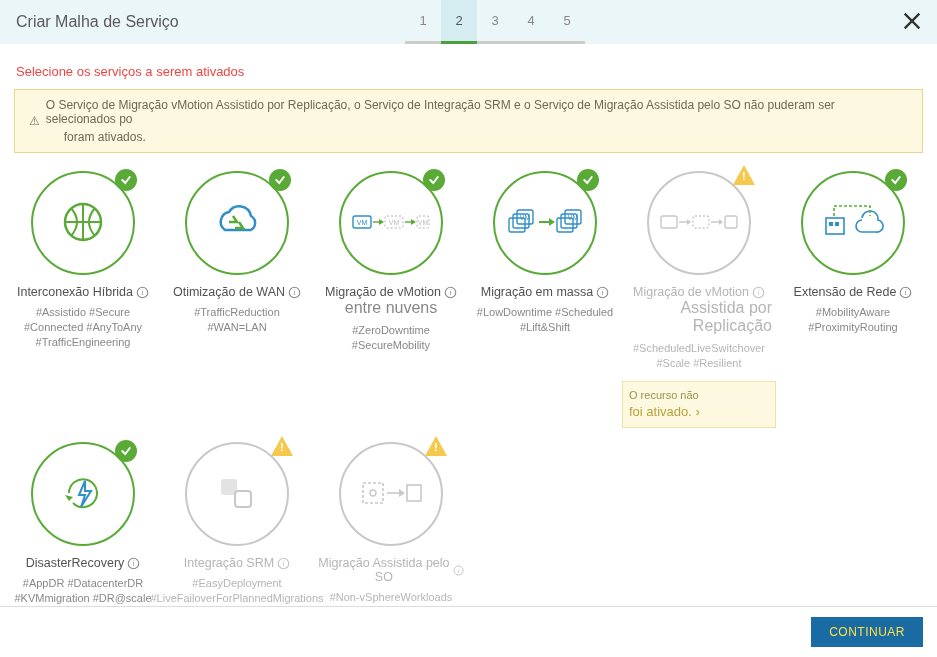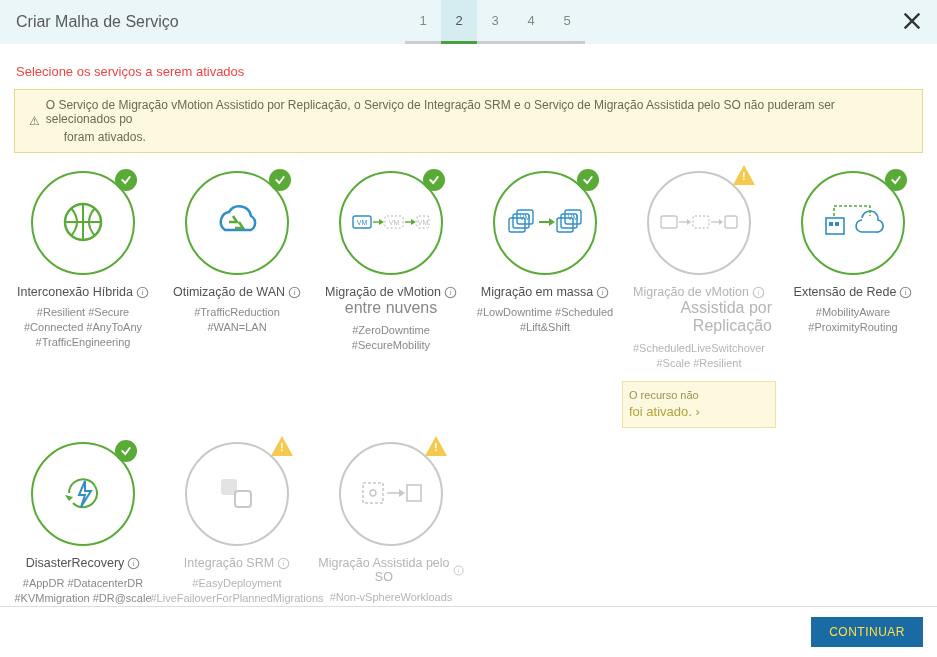--- a/index.html
+++ b/index.html
@@ -256,21 +256,21 @@
             <path d="M3 8 L7 12 L13 4" stroke="#fff" stroke-width="2.5" fill="none" stroke-linecap="round"></path>
           </svg></div>
       </div>
       <div class="card-title">
         <span>Interconexão Híbrida</span>
         <span class="info-icon"><svg viewBox="0 0 16 16">
             <circle cx="8" cy="8" r="6.5" fill="none" stroke="#888" stroke-width="1.3"></circle>
             <text x="8" y="11.5" text-anchor="middle" font-size="9" fill="#888" font-family="serif" font-style="italic">i</text>
           </svg></span>
       </div>
-      <div class="tags">#Resilient  #Secure #Connected  #AnyToAny #TrafficEngineering</div>
+      <div class="tags">#Assistido  #Secure #Connected  #AnyToAny #TrafficEngineering</div>
     </div>
     <div class="card">
       <div class="circle-wrap">
         <div class="circle">
           <span><svg width="52" height="40" viewBox="0 0 52 40">
               <path d="M14 28 a10 10 0 0 1 4 -18 a12 12 0 0 1 22 4 a8 8 0 0 1 0 14 Z" fill="none" stroke="#2f8fc4" stroke-width="2.5"></path>
               <path d="M18 20 L26 20 L22 14 M24 26 L32 26 L28 20" stroke="#5aaa37" stroke-width="2.5" fill="none"></path>
             </svg></span>
         </div>
         <div class="badge check"><svg viewBox="0 0 16 16">

